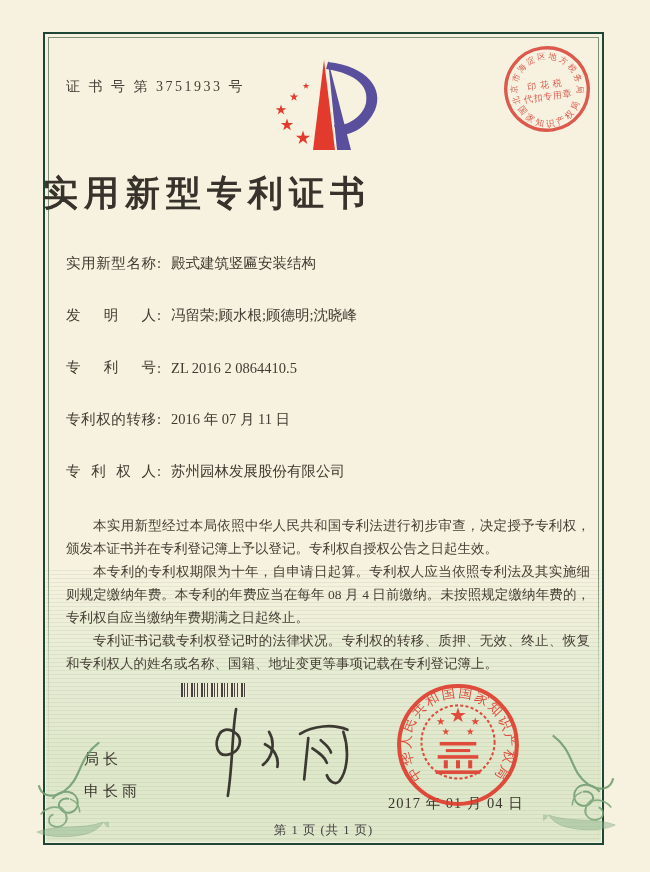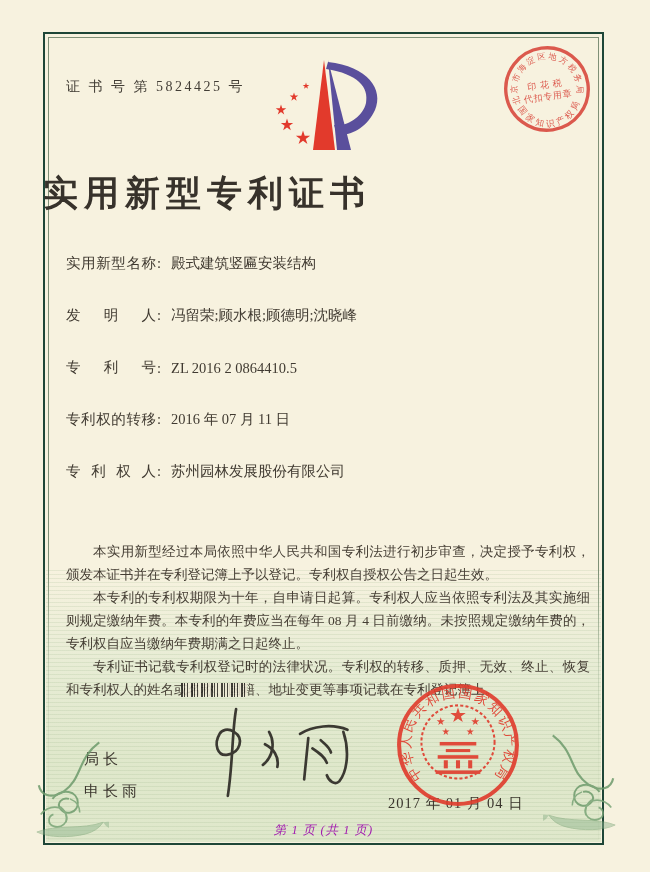--- a/index.html
+++ b/index.html
@@ -42,42 +42,42 @@
     display:flex; flex-direction:column; gap:31px;
     font-size:14.5px; color:#403a31;
   }
   .f-row { height:21px; white-space:nowrap; }
   .f-label {
     display:inline-block; width:90px; vertical-align:bottom;
     text-align:justify; text-align-last:justify; text-justify:inter-character;
   }
   .f-colon { margin-left:1px; margin-right:10px; }
   .body-text {
-    position:absolute; left:66px; top:540px; width:524px;
+    position:absolute; left:66px; top:514px; width:524px;
     font-size:13.5px; line-height:23px; text-align:justify; color:#453e34;
   }
   .body-text p { margin:0; text-indent:2em; }
   .barcode {
     position:absolute; left:181px; top:683px; width:66px; height:14px;
     background:repeating-linear-gradient(90deg,
       #2b2824 0 2px, #efead6 2px 3px, #2b2824 3px 4px, #efead6 4px 6px,
       #2b2824 6px 7px, #efead6 7px 10px);
     opacity:.85;
   }
   .signing { position:absolute; left:84px; top:750px; font-size:15px; color:#3b362e; }
   .signing .line { letter-spacing:4px; margin-bottom:13px; }
   .signature { position:absolute; left:205px; top:703px; width:155px; height:98px; }
   .issue-date {
     position:absolute; left:388px; top:794px;
     font-size:14.5px; letter-spacing:1px; color:#3a352d; z-index:1;
   }
   .emblem-seal { position:absolute; left:394px; top:681px; width:128px; height:128px; z-index:2; opacity:.9; }
   .footer {
     position:absolute; left:43px; width:561px; top:822px;
-    text-align:center; font-size:12.5px; color:#a21caf; letter-spacing:1px;font-style:italic;
+    text-align:center; font-size:12.5px; color:#404040; letter-spacing:1px;
   }
   .ornament { position:absolute; width:78px; height:112px; opacity:.85; }
   .ornament.bl { left:31px; top:737px; }
   .ornament.br { left:543px; top:730px; transform:scaleX(-1); }
   .seal-text { fill:#d8453a; }
 </style>
 </head>
 <body>
 
 <div class="page">
@@ -95,21 +95,21 @@
       </g>
     </defs>
   </svg>
 
   <div class="frame">
     <div class="frame-inner"></div>
   </div>
 
   <div class="green-zone"></div>
 
-  <div class="cert-no">证 书 号 第 5824425 号</div>
+  <div class="cert-no">证 书 号 第 3751933 号</div>
 
   <svg class="logo" viewBox="0 0 132 122">
     <polygon points="56,6 67,96 45,96" fill="#e23a2c"></polygon>
     <polygon points="60,6 83,96 69,96" fill="#5a4f9c"></polygon>
     <path d="M60,8 C100,12 116,36 107,56 C99,74 81,83 69,80 L66,71 C80,73 95,62 98,49 C101,33 90,20 58,15 Z" fill="#5a4f9c"></path>
     <use href="#star" transform="translate(38,32) scale(0.35)" fill="#e23a2c"></use>
     <use href="#star" transform="translate(26,43) scale(0.45)" fill="#e23a2c"></use>
     <use href="#star" transform="translate(13,56) scale(0.55)" fill="#e23a2c"></use>
     <use href="#star" transform="translate(19,71) scale(0.65)" fill="#e23a2c"></use>
     <use href="#star" transform="translate(35,84) scale(0.75)" fill="#e23a2c"></use>

